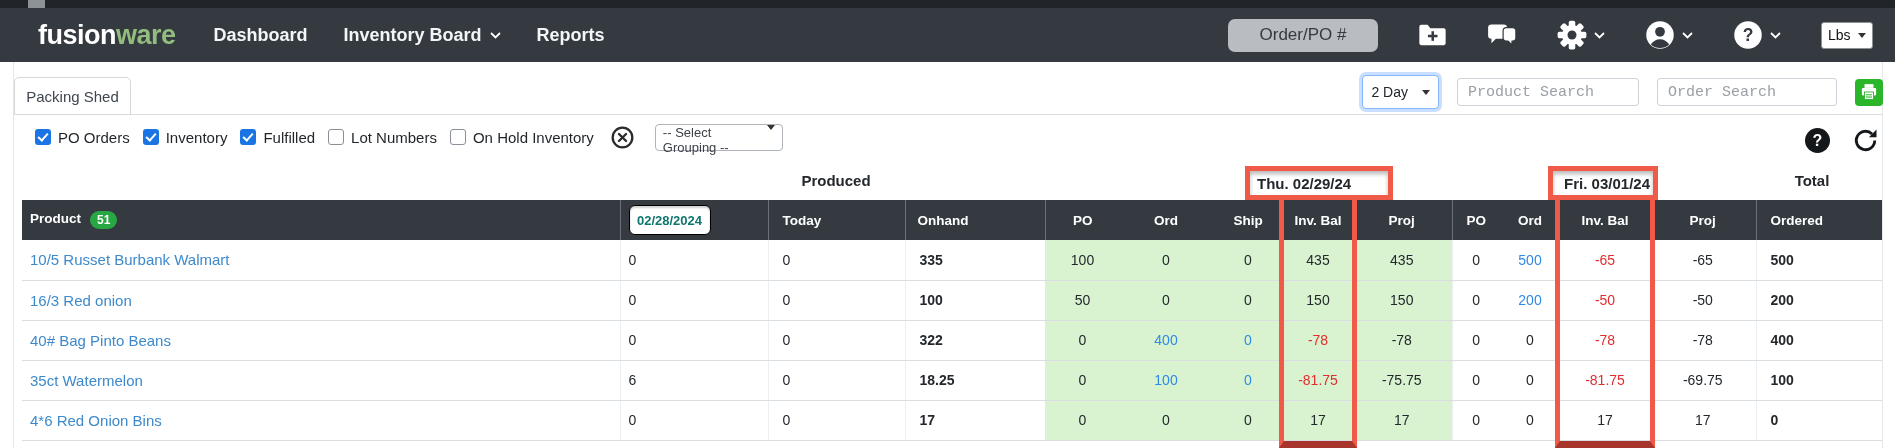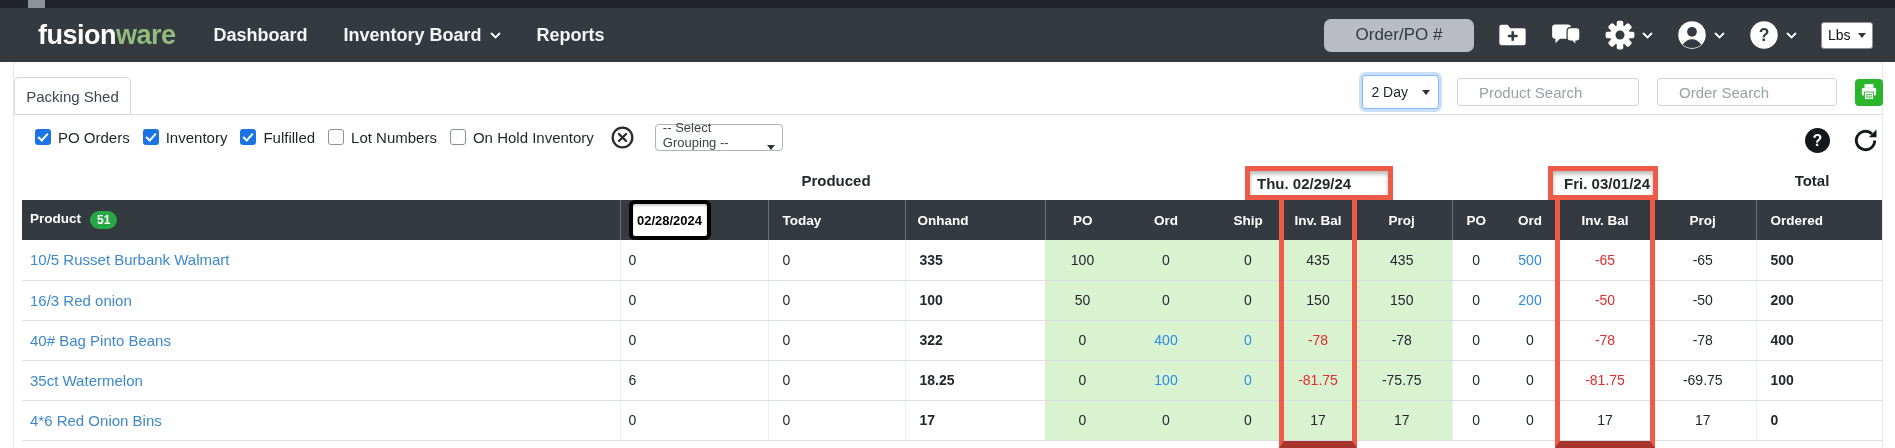--- a/index.html
+++ b/index.html
@@ -11,21 +11,21 @@
   .top-notch { position:absolute; left:28px; top:0; width:17px; height:8px; background:#8d9297; }
 
   
   .navbar { position:absolute; left:0; top:8px; width:1895px; height:54px;
     background:#343a40; display:flex; align-items:center; }
   .brand { margin-left:38px; font-size:27px; font-weight:bold; letter-spacing:-0.5px; cursor:pointer; }
   .brand .b1 { color:#ffffff; }
   .brand .b2 { color:#93bd7e; }
   .nav-links { display:flex; align-items:center; margin-left:38px; gap:36px; }
   .nav-link { color:#f4f5f6; font-size:18px; font-weight:bold; cursor:pointer; display:flex; align-items:center; gap:8px; }
-  .nav-right { margin-left:auto; display:flex; align-items:center; gap:24px; padding-right:22px; }
+  .nav-right { margin-left:auto; display:flex; align-items:center; gap:40px; padding-right:22px; }
   .orderpo-btn { width:150px; height:33px; background:#b9bdc2; border-radius:7px; color:#343a40;
     font-size:17px; display:flex; align-items:center; justify-content:center; cursor:pointer; }
   .nav-icon { display:flex; align-items:center; gap:7px; cursor:pointer; }
   .unit-select { width:52px; height:27px; background:#fff; border:1px solid #8d9297; border-radius:3px;
     font-size:14px; color:#111; display:flex; align-items:center; justify-content:space-between;
     padding:0 6px; cursor:pointer; }
   .caret-dk { width:0; height:0; border-left:4px solid transparent; border-right:4px solid transparent; border-top:5px solid #333; }
 
   
   .card { position:absolute; left:13px; top:62px; width:1870px; height:386px;
@@ -34,37 +34,37 @@
   .tab { position:absolute; left:14px; top:77px; width:117px; height:38px; background:#fff;
     border:1px solid #d4d8dc; border-radius:5px 5px 0 0; color:#3f4650; font-size:15px;
     display:flex; align-items:center; justify-content:center; cursor:pointer; z-index:2; }
 
   
   .tools { position:absolute; top:75px; right:12px; display:flex; align-items:center; gap:18px; z-index:2; }
   .range-select { height:27px; min-width:75px; border:1px solid #86b7fe; box-shadow:0 0 0 3px rgba(13,110,253,.22);
     border-radius:4px; background:#fff; font-size:14px; color:#212529; display:flex; align-items:center;
     gap:14px; padding:16px 8px; cursor:pointer; }
   .search-input { height:28px; border:1px solid #ced4da; border-radius:3px; font-size:15px;
-    padding:0 21px; color:#212529; }
+    padding:0 10px; color:#212529;font-family:Liberation Mono, monospace; }
   .search-input::placeholder { color:#9aa0a6; }
   .w-prod { width:182px; } .w-ord { width:180px; }
   .print-btn { width:28px; height:27px; background:#2bb52b; border-radius:4px; display:flex;
     align-items:center; justify-content:center; cursor:pointer; }
 
   
   .filters { position:absolute; left:35px; top:120px; height:34px; display:flex; align-items:center; gap:13px; z-index:2; }
   .chk { display:flex; align-items:center; gap:7px; cursor:pointer; font-size:15px; color:#1f2429; }
   .cb { width:16px; height:16px; border-radius:3px; position:relative; flex:0 0 auto; }
   .cb.on { background:#1b74e4; }
   .cb.on::after { content:""; position:absolute; left:5px; top:2px; width:4px; height:8px;
     border-right:2px solid #fff; border-bottom:2px solid #fff; transform:rotate(42deg); }
   .cb.off { background:#fff; border:1.5px solid #8a9097; }
   .clear-filters { margin-left:4px; cursor:pointer; display:flex; align-items:center; }
   .grouping-select { margin-left:8px; height:27px; width:128px; border:1px solid #aeb4ba; border-radius:4px;
-    background:#fff; font-size:13px; color:#3c4248; display:flex; align-items:flex-end;
+    background:#fff; font-size:13px; color:#3c4248; display:flex; align-items:flex-start;
     justify-content:space-between; padding:0 7px; cursor:pointer; }
   .help-dark { position:absolute; left:1805px; top:128px; width:25px; height:25px; background:#15181b;
     border-radius:50%; color:#fff; font-size:16px; font-weight:bold; display:flex; align-items:center;
     justify-content:center; cursor:pointer; z-index:2; }
   .refresh { position:absolute; left:1852px; top:127px; cursor:pointer; z-index:2; }
 
   
   .ghead { position:absolute; top:172px; font-size:15px; font-weight:bold; color:#23282d; transform:translateX(-50%); }
   .g-producedon { left:694px;margin-top:48px; } .g-produced { left:836px; } .g-total { left:1812px; }
   .date-box { position:absolute; top:166px; height:34px; background:#fff; border:5px solid #ef5a49;
@@ -73,22 +73,22 @@
   .date-box.d1 { left:1245px; width:148px; padding-left:7px; }
   .date-box.d2 { left:1548px; width:110px; justify-content:flex-end; padding-right:3px; }
 
   
   table.grid { position:absolute; left:22px; top:200px; width:1860px; border-collapse:collapse; table-layout:fixed; }
   .grid th { background:#343a40; color:#fff; font-size:13.5px; font-weight:bold; height:40px; padding:0; text-align:center; }
   .grid th.h-left { text-align:left; padding-left:8px; }
   .grid th.sep { border-left:1px solid #6a7076; }
   .th-product { display:flex; align-items:flex-start; gap:9px; }
   .badge { background:#28a745; color:#fff; font-size:12px; font-weight:bold; border-radius:10px; padding:2px 7px; }
-  .date-input { width:82px; height:40px; border:4px solid #000000; border-radius:6px; font-size:13px;
-    font-weight:bold; color:#000000; text-align:center; box-shadow:inset 0 2px 2px rgba(0,0,0,.18);
+  .date-input { width:82px; height:30px; border:1px solid #000000; border-radius:6px; font-size:13px;
+    font-weight:bold; color:#0f766e; text-align:center; box-shadow:inset 0 2px 2px rgba(0,0,0,.18);
     font-family:"Liberation Sans","DejaVu Sans",sans-serif; }
   .grid td { height:40px; font-size:14px; color:#23282d; text-align:center; border-bottom:1px solid #d9dee3; background:#fff; }
   .grid td.left { text-align:left; padding-left:14px; }
   .grid td.pad8 { padding-left:8px; }
   .grid td.bold { font-weight:bold; }
   .grid td.green { background:#d9f3d0; }
   .grid td.vsep { border-left:1px solid #eceff2; }
   .grid td.link { color:#2e8ae6; cursor:pointer; }
   .grid td.neg { color:#e12d2d; }
   .prod-link { color:#3d89cc; font-size:15px; cursor:pointer; text-decoration:none; }

